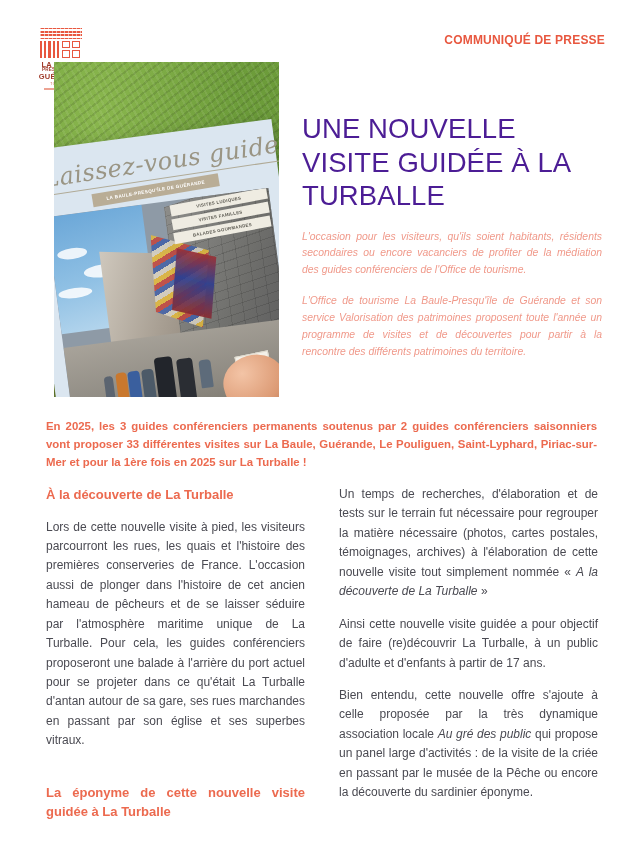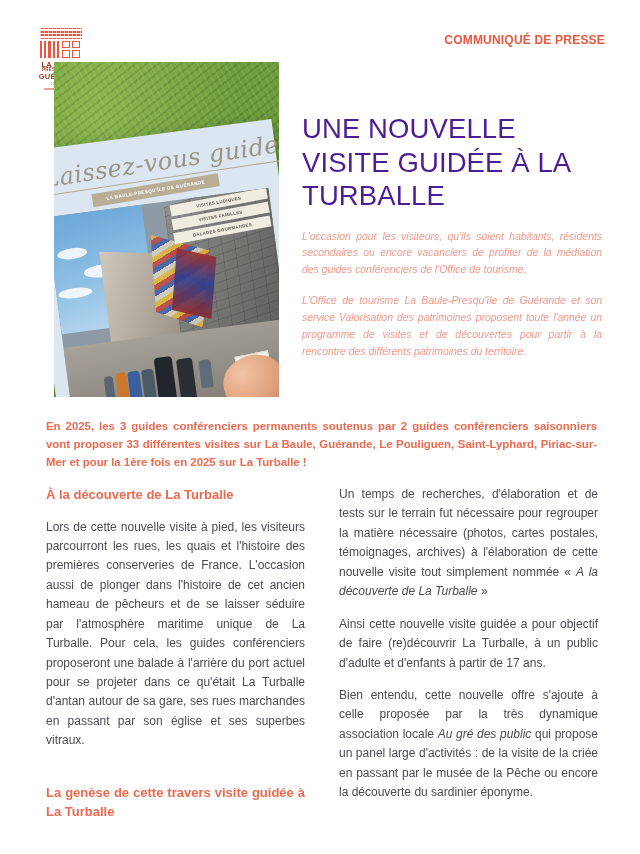--- a/index.html
+++ b/index.html
@@ -311,21 +311,21 @@
   <p>L'Office de tourisme La Baule-Presqu'île de Guérande et son service Valorisation des patrimoines proposent toute l'année un programme de visites et de découvertes pour partir à la rencontre des différents patrimoines du territoire.</p>
 </div>
 
 <div class="lead">En 2025, les 3 guides conférenciers permanents soutenus par 2 guides conférenciers saisonniers vont proposer 33 différentes visites sur La Baule, Guérande, Le Pouliguen, Saint-Lyphard, Piriac-sur-Mer et pour la 1ère fois en 2025 sur La Turballe !</div>
 
 <div class="cols">
 
   <div class="col">
     <h2>À la découverte de La Turballe</h2>
     <p>Lors de cette nouvelle visite à pied, les visiteurs parcourront les rues, les quais et l'histoire des premières conserveries de France. L'occasion aussi de plonger dans l'histoire de cet ancien hameau de pêcheurs et de se laisser séduire par l'atmosphère maritime unique de La Turballe. Pour cela, les guides conférenciers proposeront une balade à l'arrière du port actuel pour se projeter dans ce qu'était La Turballe d'antan autour de sa gare, ses rues marchandes en passant par son église et ses superbes vitraux.</p>
-    <h2 class="spaced">La genèse de cette travers visite guidée à La Turballe</h2>
+    <h2 class="spaced">La éponyme de cette nouvelle visite guidée à La Turballe</h2>
   </div>
 
   <div class="col">
     <p><span>Un temps de recherches, d'élaboration et de tests sur le terrain fut nécessaire pour regrouper la matière nécessaire (photos, cartes postales, témoignages, archives) à l'élaboration de cette nouvelle visite tout simplement nommée « </span><em>A la découverte de La Turballe</em><span> »</span></p>
     <p>Ainsi cette nouvelle visite guidée a pour objectif de faire (re)découvrir La Turballe, à un public d'adulte et d'enfants à partir de 17 ans.</p>
     <p><span>Bien entendu, cette nouvelle offre s'ajoute à celle proposée par la très dynamique association locale </span><em>Au gré des public</em><span> qui propose un panel large d'activités : de la visite de la criée en passant par le musée de la Pêche ou encore la découverte du sardinier éponyme.</span></p>
   </div>
 </div>
 
 </body></html>

